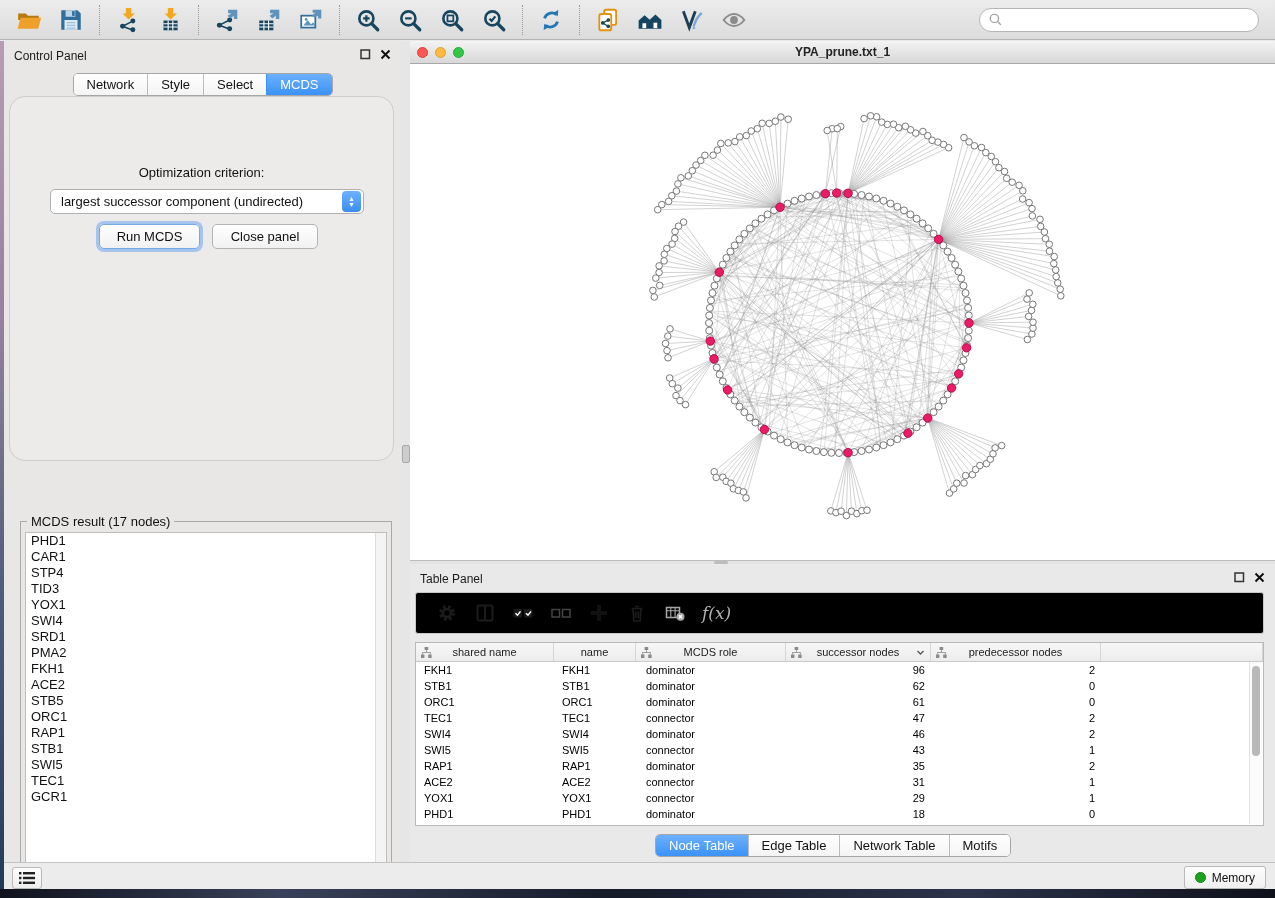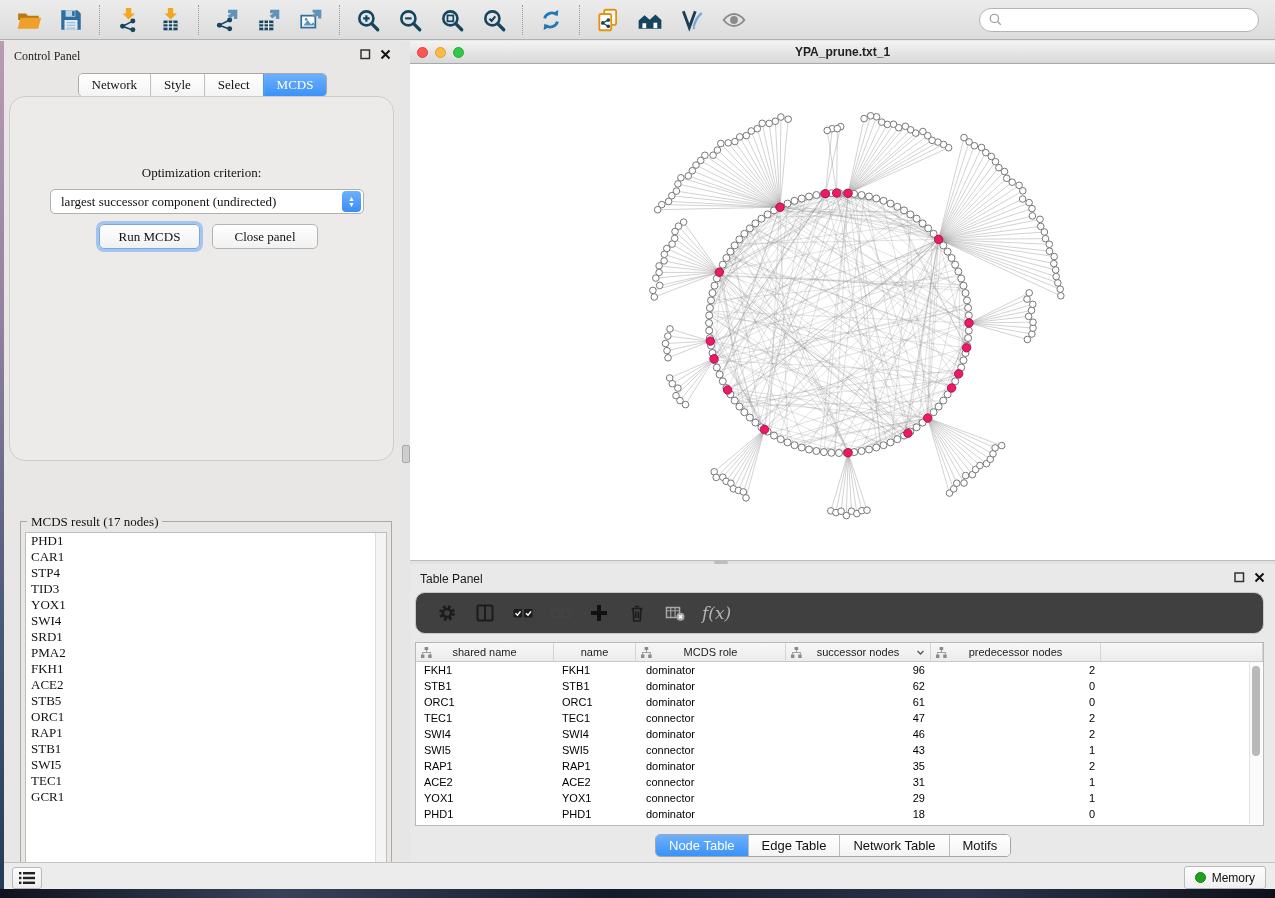--- a/index.html
+++ b/index.html
@@ -15,21 +15,21 @@
     background:linear-gradient(#ececec,#dcdcdc);border-bottom:1px solid #b2b2b2;
     display:flex;align-items:center;padding-left:8px;box-sizing:border-box;}
   .tb-icon{width:30px;height:30px;margin:0 6px;display:flex;align-items:center;justify-content:center;}
   .tb-icon svg{width:26px;height:26px;}
   .tb-sep{width:0;height:30px;margin:0 7px;border-left:1px dotted #999;}
   #search-box{margin-left:auto;margin-right:16px;width:280px;height:24px;background:#fff;
     border:1px solid #b5b5b5;border-radius:12px;display:flex;align-items:center;padding:0 8px;box-sizing:border-box;}
   #search-box svg{width:15px;height:15px;}
   #search-input{border:none;outline:none;flex:1;font-size:12px;font-family:"Liberation Sans",sans-serif;background:transparent;margin-left:5px;}
   
-  #control-panel{position:absolute;left:4px;top:41px;width:397px;height:821px;background:#e9e6e6;font-family:Liberation Serif, serif;}
+  #control-panel{position:absolute;left:4px;top:41px;width:397px;height:821px;background:#e9e6e6;}
   .panel-title{position:absolute;left:10px;top:8px;font-size:12px;color:#1a1a1a;}
   .win-ctrls{position:absolute;right:10px;top:8px;display:flex;gap:9px;align-items:center;}
   .win-ctrls svg{width:11px;height:11px;}
   .seg-tabs{display:inline-flex;background:#fff;border:1px solid #a6a6a6;border-radius:5px;overflow:hidden;}
   .seg-tab{padding:3px 13px;font-size:13px;color:#111;background:linear-gradient(#fff,#f4f4f4);
     border-left:1px solid #bdbdbd;cursor:default;white-space:nowrap;}
   .seg-tab:first-child{border-left:none;}
   .seg-tab.sel{background:linear-gradient(#6cb0fc,#3b92f8);color:#fff;border-left-color:#3b92f8;}
   #cp-tabs{position:absolute;left:50%;transform:translateX(-50%);top:32px;}
   #cp-box{position:absolute;left:5px;top:55px;width:385px;height:365px;background:#edeaea;
@@ -60,22 +60,22 @@
   #net-titlebar{height:22px;background:linear-gradient(#f3f3f3,#d8d8d8);border-bottom:1px solid #a8a8a8;
     display:flex;align-items:center;position:relative;}
   .light{width:9px;height:9px;border-radius:50%;margin-left:7px;}
   .light.red{background:#fc5753;border:0.5px solid #df3e3a;}
   .light.yellow{background:#fdbc40;border:0.5px solid #de9f34;}
   .light.green{background:#33c748;border:0.5px solid #27aa38;}
   #net-title{position:absolute;left:0;width:100%;text-align:center;font-size:12px;font-weight:bold;color:#222;}
   #net-canvas{width:865px;height:497px;background:#fff;}
   
   #table-panel{position:absolute;left:410px;top:564px;width:865px;height:298px;background:#e9e9e9;}
-  #tp-toolbar{position:absolute;left:5px;top:28px;width:849px;height:42px;background:#404040;
-    border:1px solid #c8c8c8;border-radius:10px;display:flex;align-items:center;box-sizing:border-box;padding-left:12px;}
+  #tp-toolbar{position:absolute;left:5px;top:28px;width:849px;height:42px;background:#000000;
+    border:1px solid #c8c8c8;border-radius:3px;display:flex;align-items:center;box-sizing:border-box;padding-left:12px;}
   .tp-icon{width:26px;height:26px;margin:0 6px;display:flex;align-items:center;justify-content:center;}
   .tp-icon svg{width:22px;height:22px;}
   #fx-label{font-size:17px;font-style:italic;color:#b3b3b3;font-family:"DejaVu Serif",serif;margin-left:8px;}
   #node-table{position:absolute;left:5px;top:78px;width:849px;height:184px;background:#fff;border:1px solid #b9b9b9;box-sizing:border-box;overflow:hidden;}
   .t-header{display:grid;grid-template-columns:138px 82px 150px 145px 170px 1fr;height:18px;
     background:linear-gradient(#f7f7f7,#ececec);border-bottom:1px solid #c9c9c9;}
   .t-hcell{display:flex;align-items:center;justify-content:center;font-size:11px;color:#222;
     border-right:1px solid #d5d5d5;position:relative;gap:4px;}
   .t-hcell svg.tree{width:11px;height:11px;position:absolute;left:5px;}
   .t-hcell svg.sortv{width:9px;height:9px;position:absolute;right:5px;}

